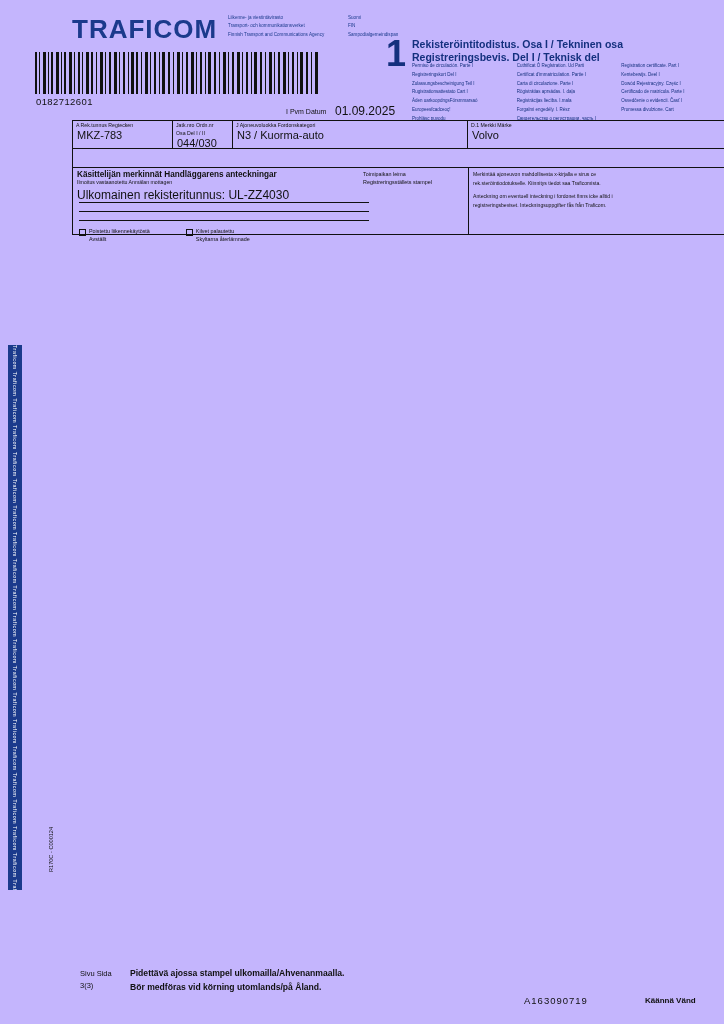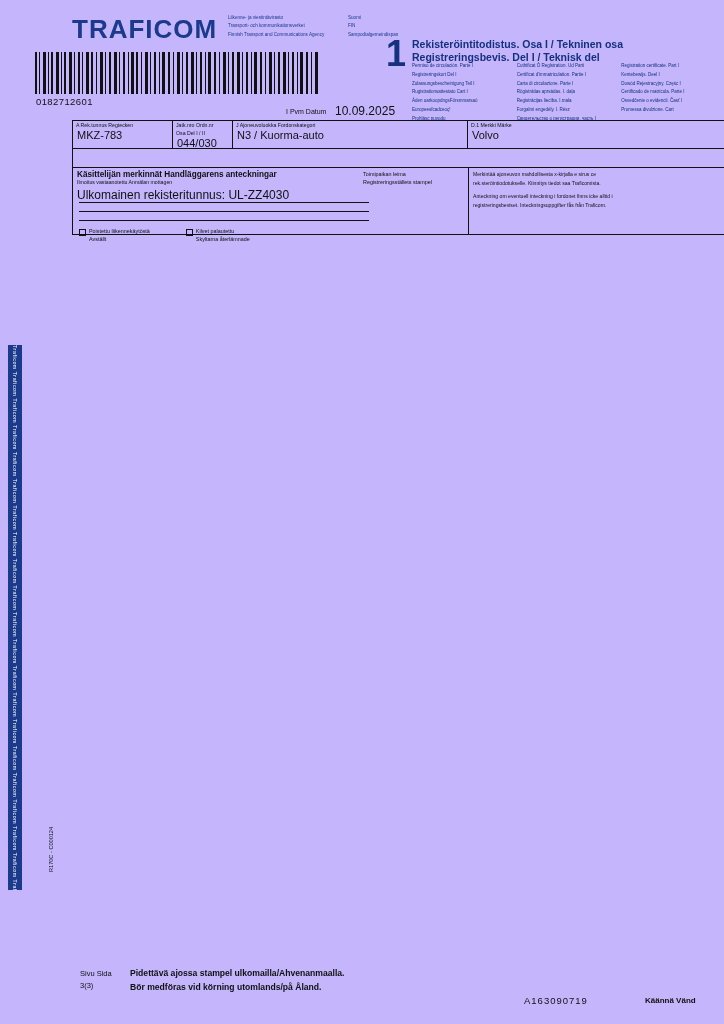--- a/index.html
+++ b/index.html
@@ -365,21 +365,21 @@
       <div>Registration certificate. Part I</div>
       <div>Kentebewijs. Deel I</div>
       <div>Dowód Rejestracyjny. Częśc I</div>
       <div>Certificado de matrícula. Parte I</div>
       <div>Osvedčenie o evidencii. Časť I</div>
       <div>Promessa divulzione. Cart</div>
     </div>
   </div>
 
   <div class="date-line">I Pvm Datum</div>
-  <div class="date-val">10.09.2025</div>
+  <div class="date-val">01.09.2025</div>
 
   <div class="tbl">
 
     <div class="row r1">
       <div class="cell c-a">
         <div class="lbl">A  Rek.tunnus Regtecken</div>
         <div class="val">MKZ-783</div>
       </div>
       <div class="cell c-b">
         <div class="lbl">Jatk.nro  Ordn.nr</div>

